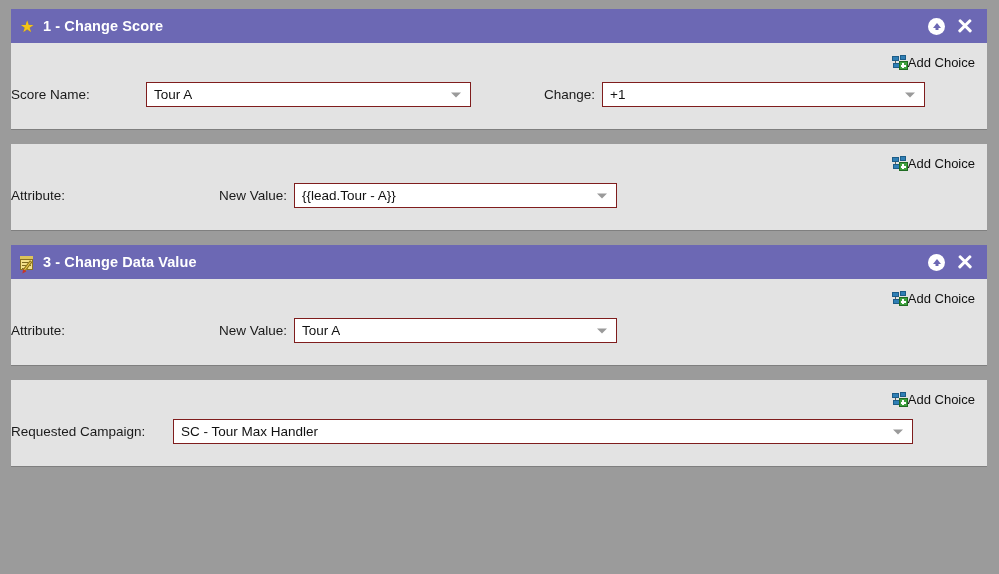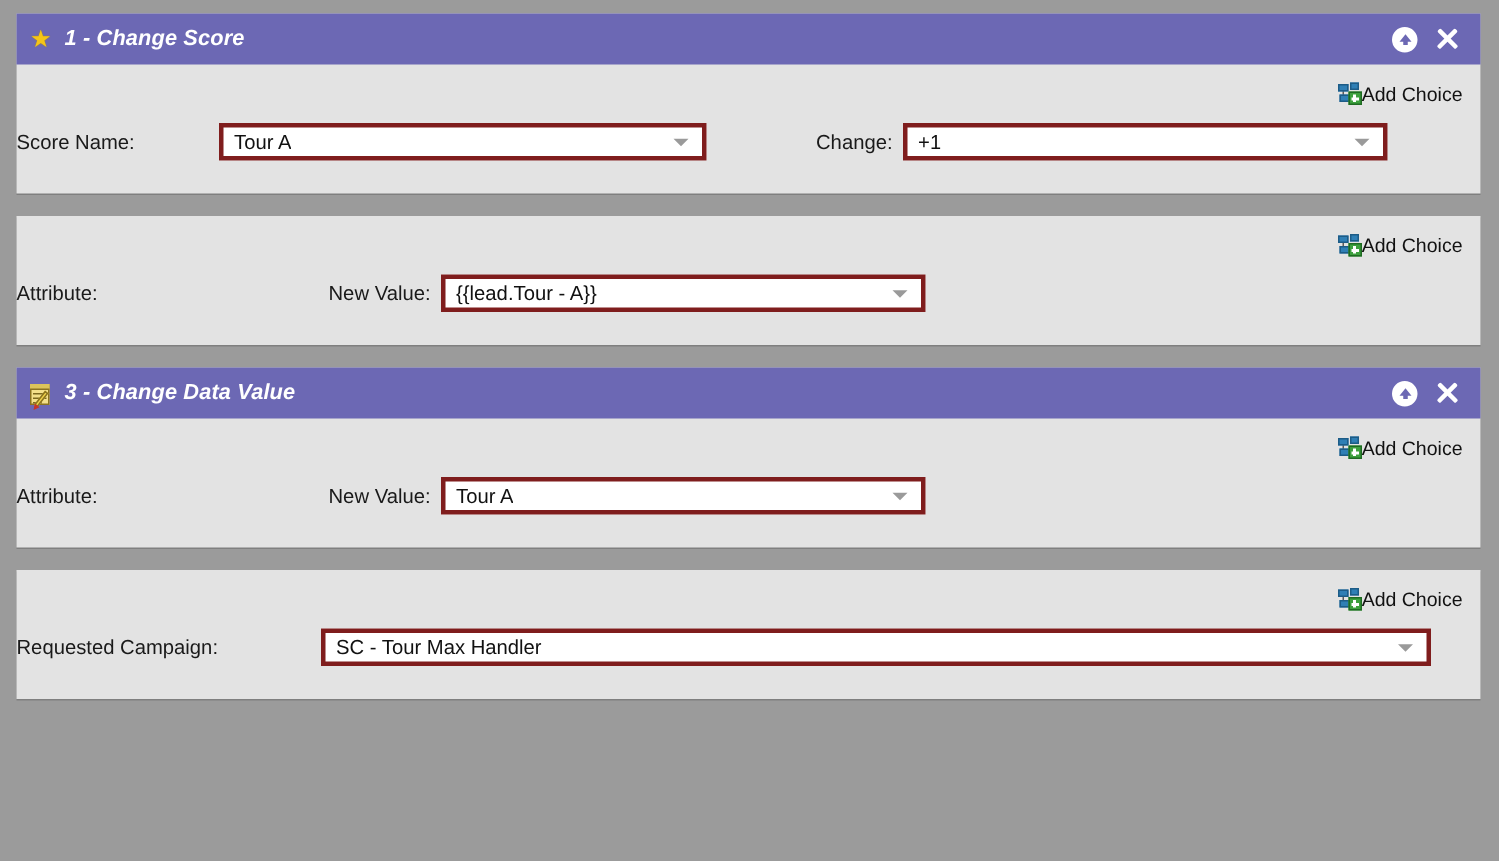--- a/index.html
+++ b/index.html
@@ -43,21 +43,20 @@
     position: relative;
     display: inline-block;
   }
   .step-title {
     color: #ffffff;
     font-size: 14.5px;
     font-weight: bold;
     letter-spacing: 0.1px;
     white-space: nowrap;
     line-height: 1;
-    font-style: italic;
   }
   .header-actions {
     margin-left: auto;
     display: flex;
     align-items: center;
     gap: 11px;
     padding-right: 6px;
   }
   .hdr-btn {
     width: 17px;
@@ -170,21 +169,21 @@
   }
   .field-label {
     font-size: 13.5px;
     color: #1a1a1a;
     white-space: nowrap;
     padding-right: 7px;
   }
   .combo {
     position: relative;
     background: #ffffff;
-    border: 3px solid #7f1d1d;
+    border: 1px solid #7f1d1d;
     height: 25px;
     box-sizing: border-box;
     display: flex;
     align-items: center;
     cursor: pointer;
   }
   .combo-value {
     font-size: 13.5px;
     color: #111111;
     padding-left: 7px;
@@ -209,21 +208,21 @@
     border-top: 5px solid #9a9a9a;
   }
 
   
   .row-1 .lbl-a { width: 128px; }
   .combo-a { width: 325px; }
   .gap-mid { width: 73px; }
   .combo-b { width: 323px; }
 
   
-  .row-single { padding: 10px 0 22px 0; gap: 41px; }
+  .row-single { padding: 10px 0 22px 0; }
   .row-single .field-label { width: 155px; }
   .combo-long { width: 740px; }
 
   
   .icon-star {
     color: #f5c518;
     font-size: 16px;
     line-height: 17px;
     display: inline-block;
     text-shadow: 0 0 1px #b98f00;

